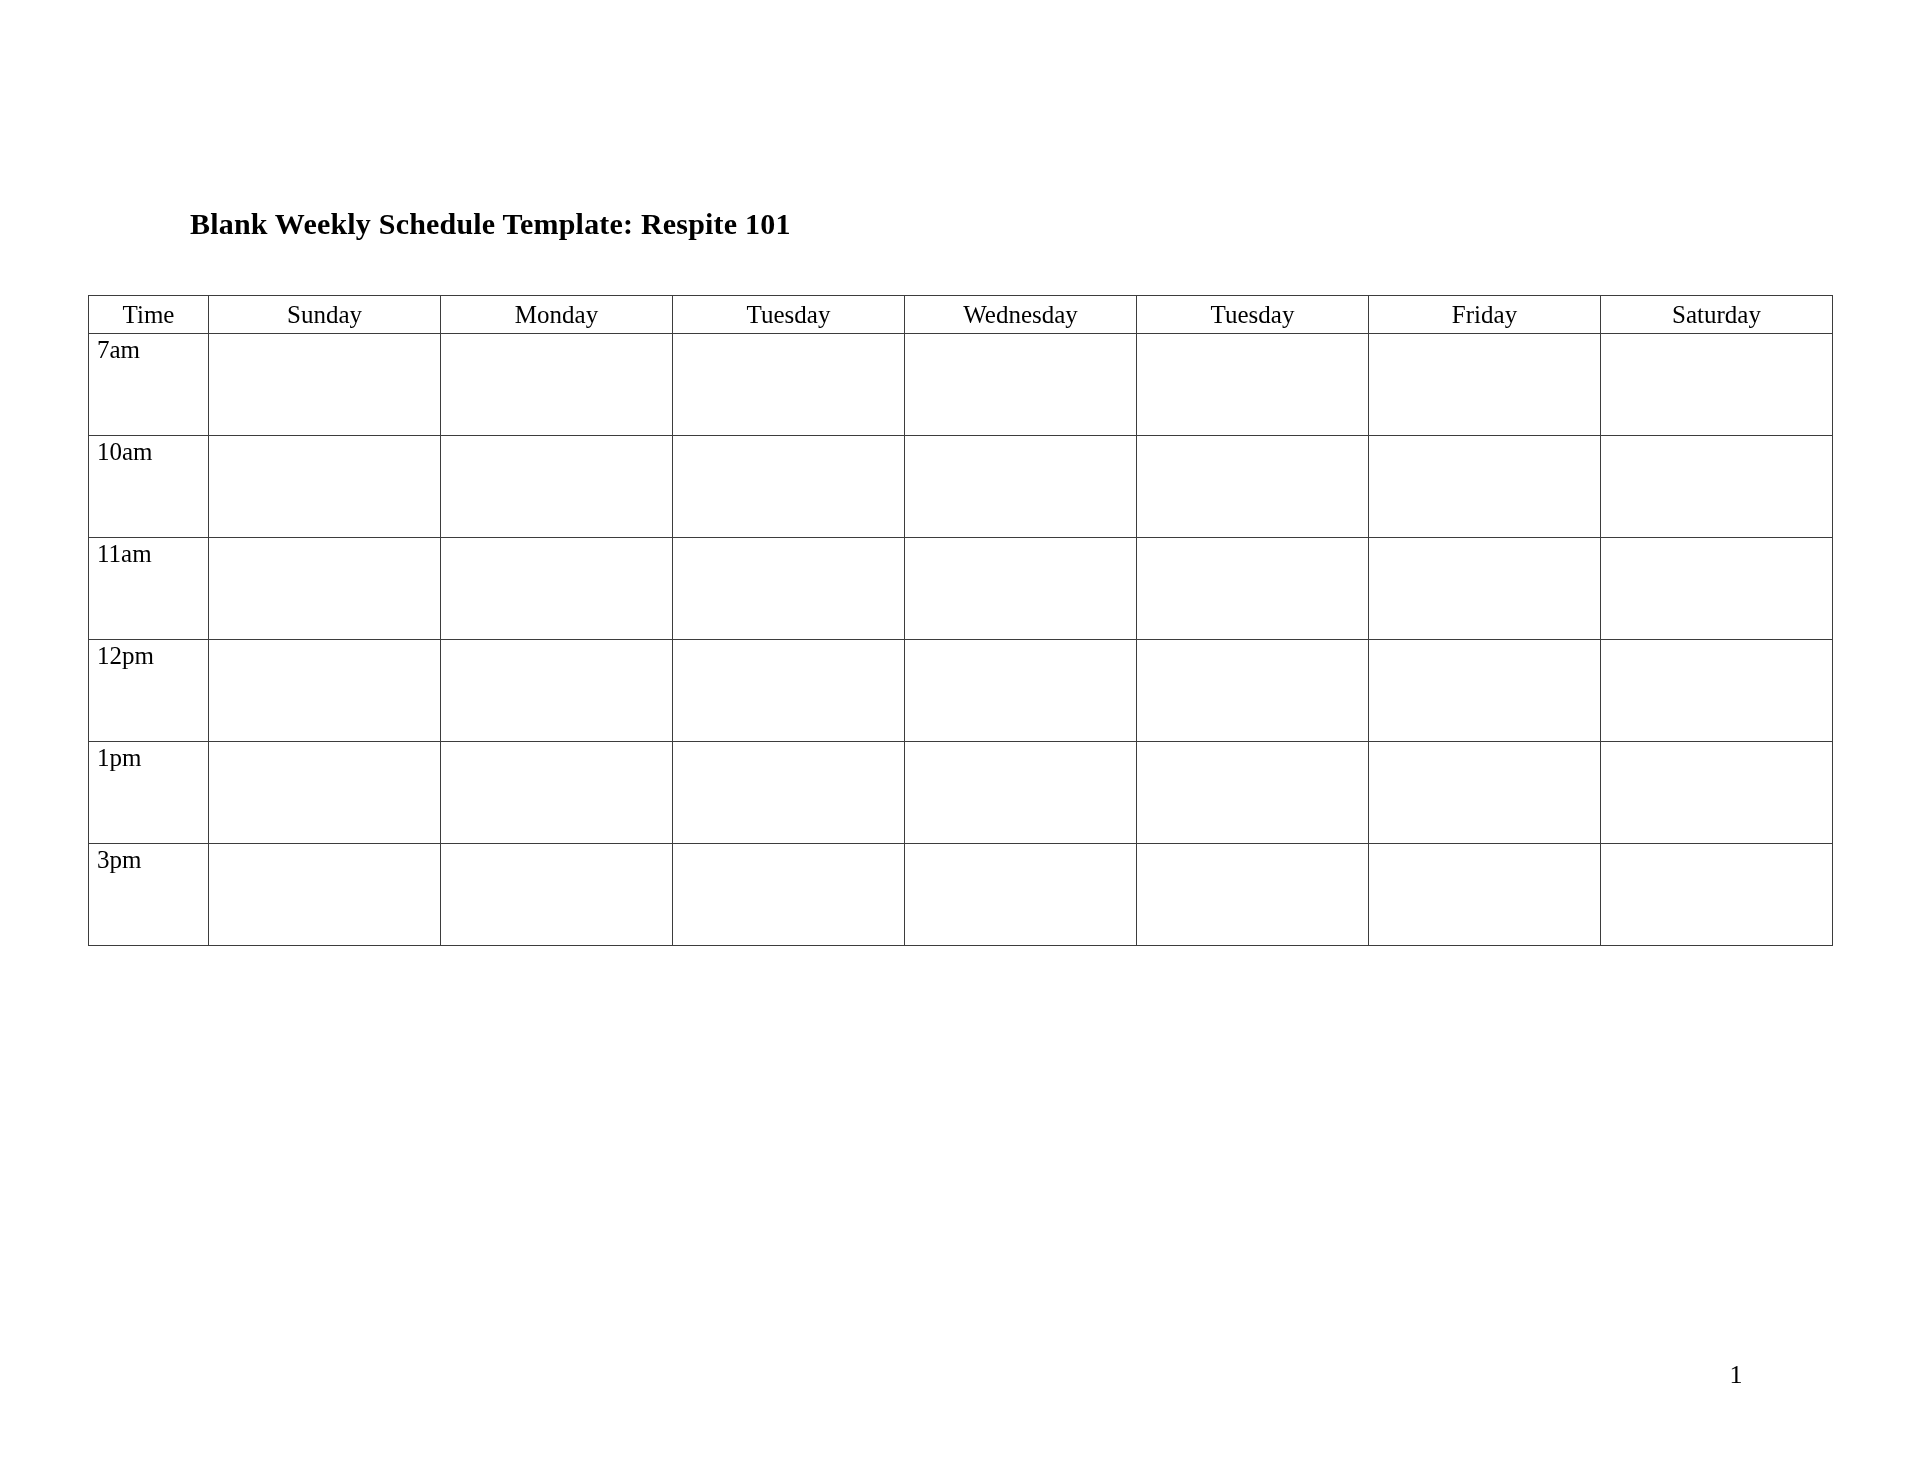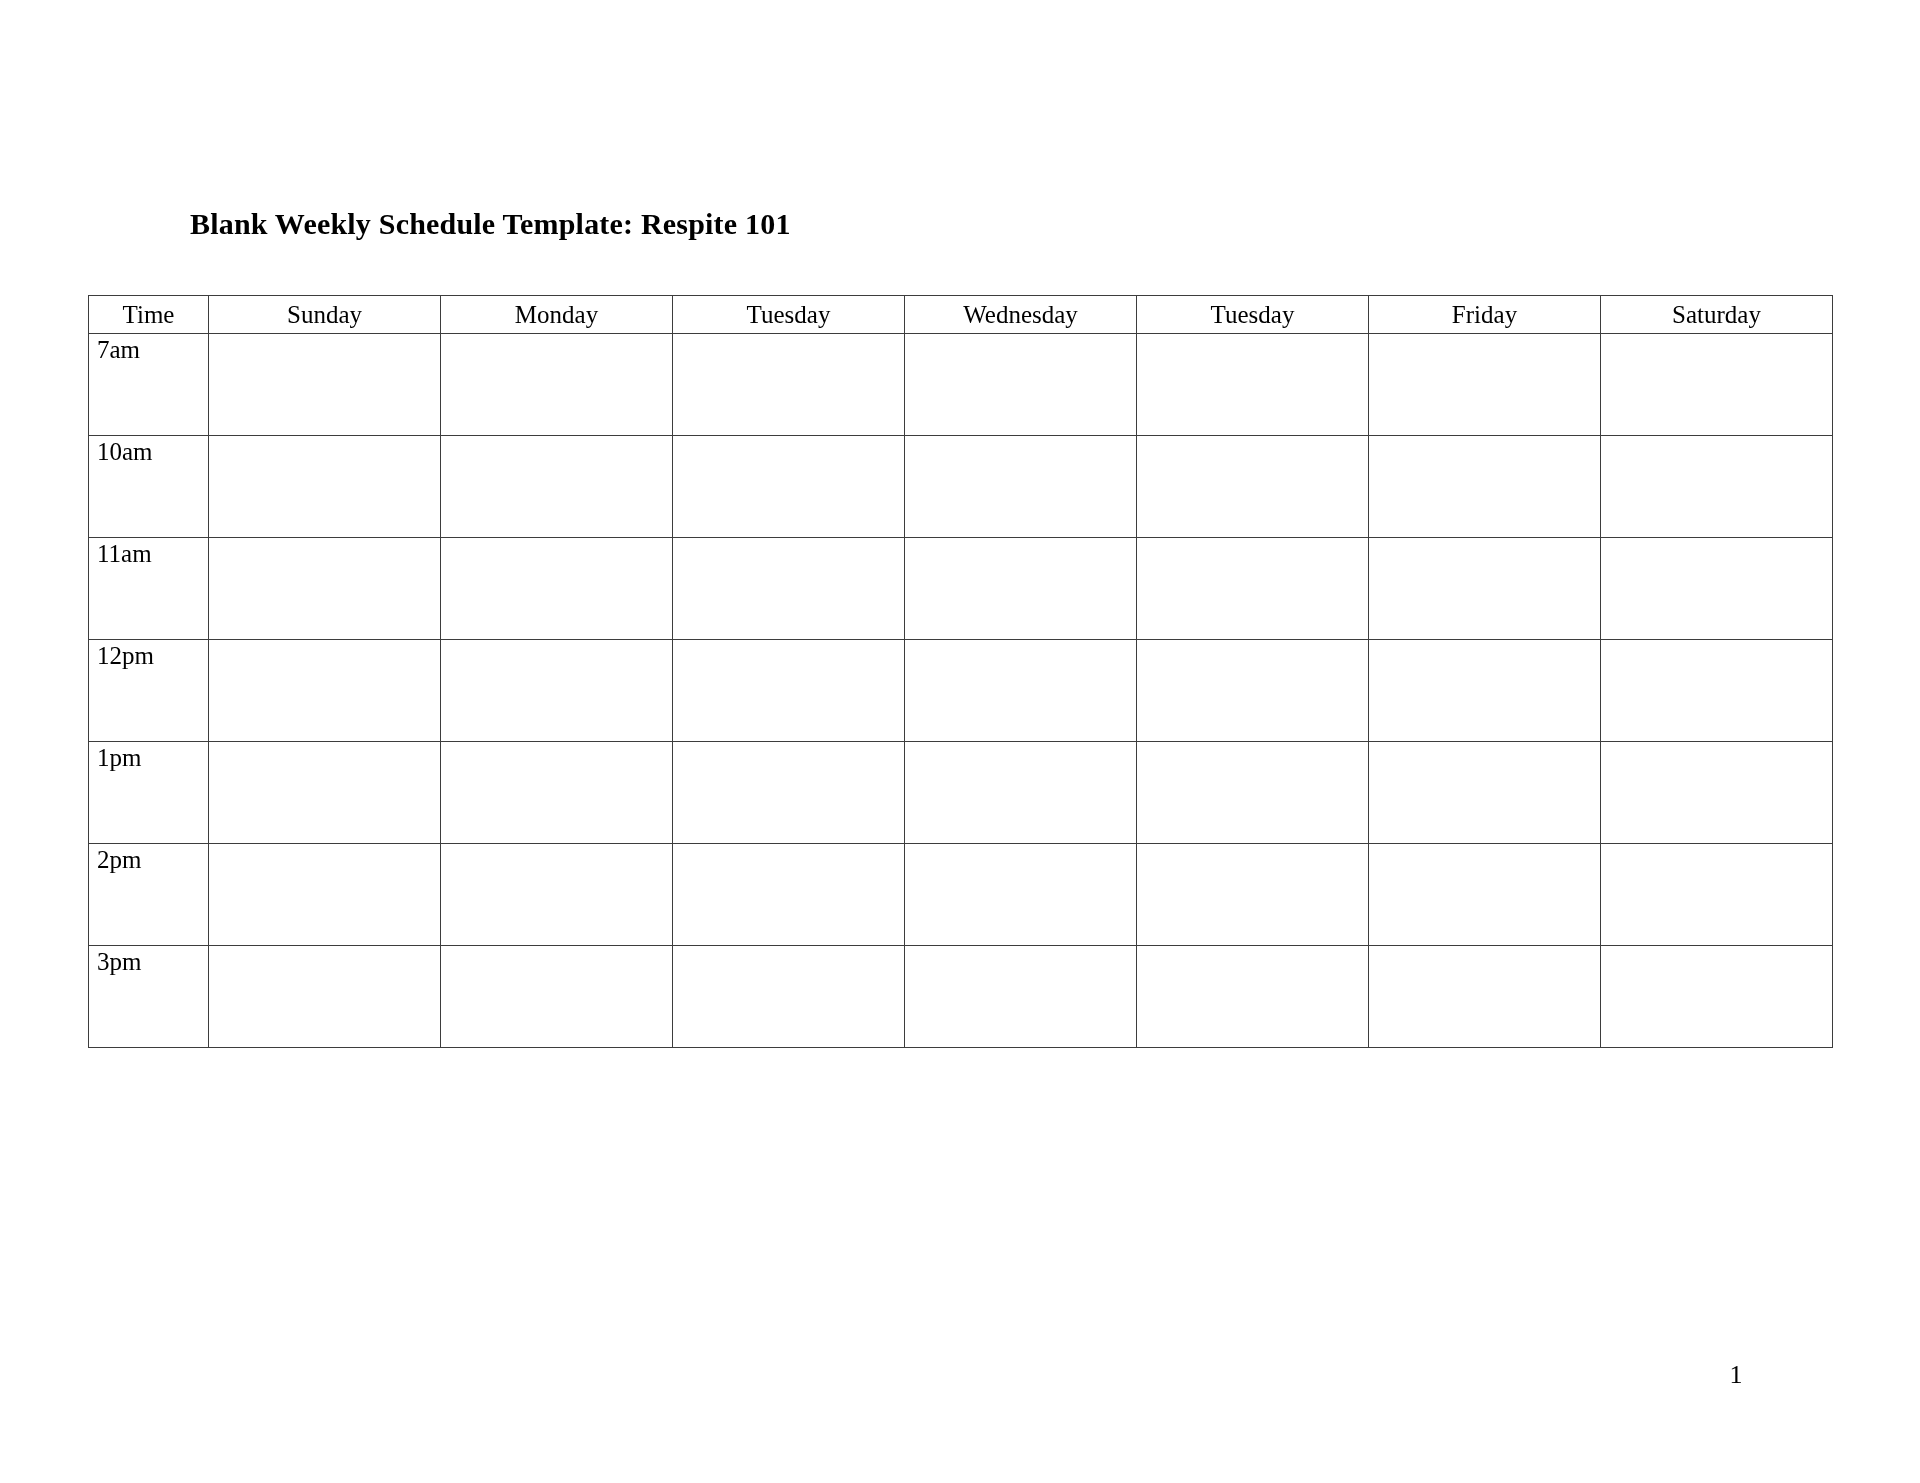--- a/index.html
+++ b/index.html
@@ -192,32 +192,20 @@
             <td class="slot-cell"></td>
             <td class="slot-cell"></td>
             <td class="slot-cell"></td>
             <td class="slot-cell"></td>
             <td class="slot-cell"></td>
             <td class="slot-cell"></td>
             <td class="slot-cell"></td>
           </tr>
           <tr>
             <td class="time-cell">
-              <span class="time-label">2pm</span>
-            </td>
-            <td class="slot-cell"></td>
-            <td class="slot-cell"></td>
-            <td class="slot-cell"></td>
-            <td class="slot-cell"></td>
-            <td class="slot-cell"></td>
-            <td class="slot-cell"></td>
-            <td class="slot-cell"></td>
-          </tr>
-          <tr>
-            <td class="time-cell">
               <span class="time-label">3pm</span>
             </td>
             <td class="slot-cell"></td>
             <td class="slot-cell"></td>
             <td class="slot-cell"></td>
             <td class="slot-cell"></td>
             <td class="slot-cell"></td>
             <td class="slot-cell"></td>
             <td class="slot-cell"></td>
           </tr>

